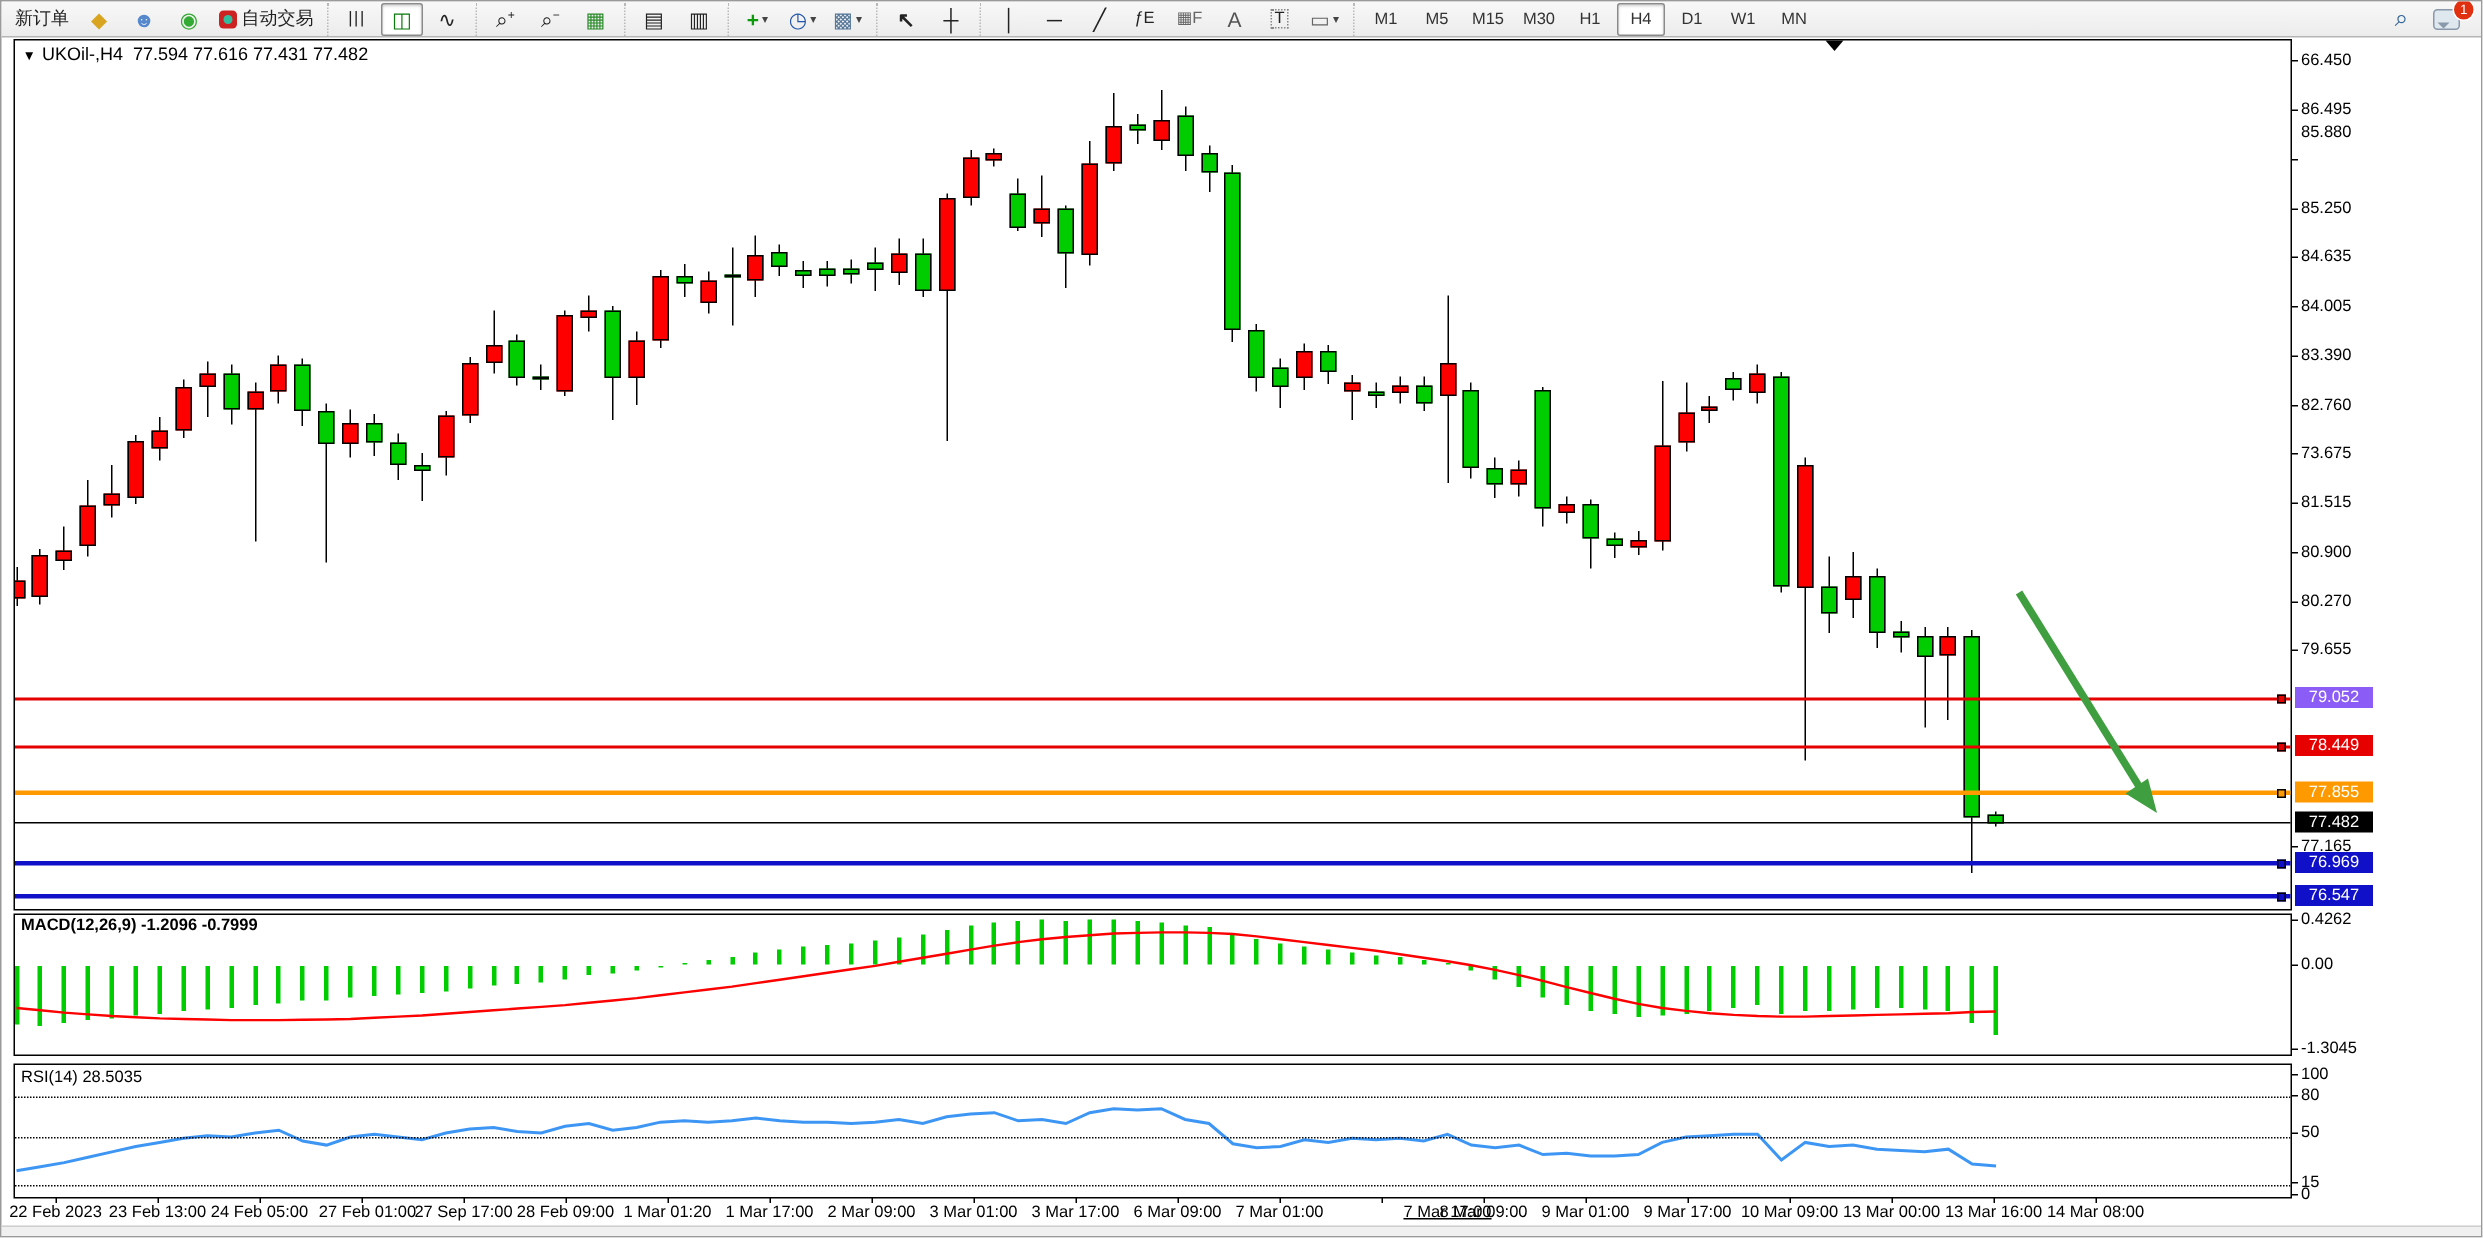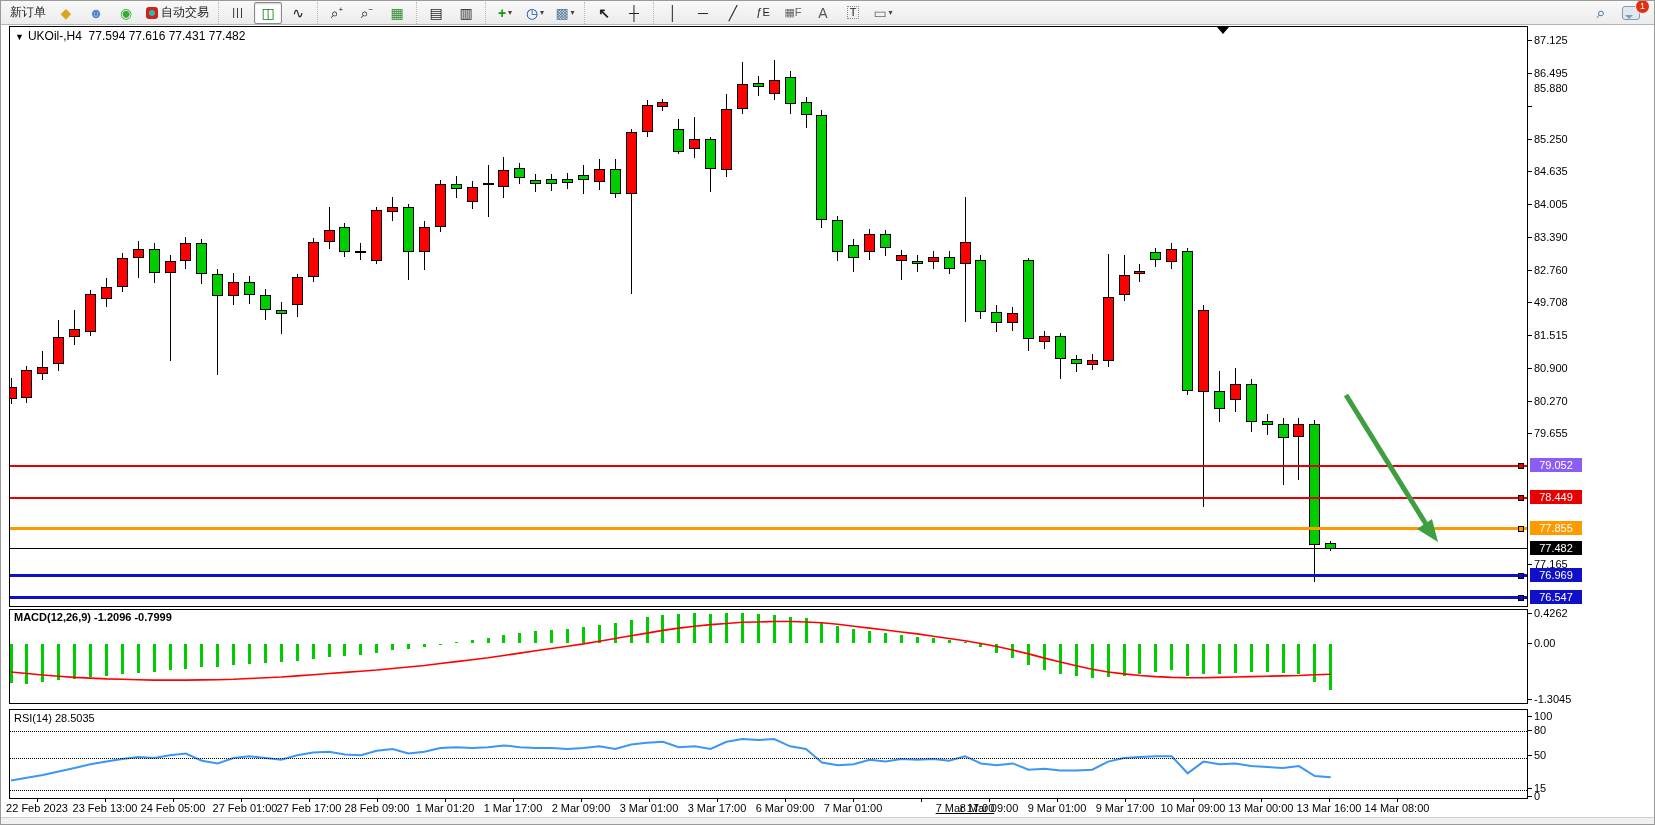--- a/index.html
+++ b/index.html
@@ -135,20 +135,31 @@
           <span class="glyph" style="color:#555">A</span>
         </div>
       <div class="tbtn">
           <span class="glyph" style="border:1px dotted #888;padding:0 2px;font-size:11px">T</span>
         </div>
       <div class="tbtn">
           <span class="glyph" style="color:#666">▭</span>
           <span class="small-caret">▾</span>
         </div>
     </div>
+    <div class="tgroup" id="tf-group">
+        <div class="tbtn tf-btn">M1</div>
+        <div class="tbtn tf-btn">M5</div>
+        <div class="tbtn tf-btn">M15</div>
+        <div class="tbtn tf-btn">M30</div>
+        <div class="tbtn tf-btn">H1</div>
+        <div class="tbtn tf-btn active">H4</div>
+        <div class="tbtn tf-btn">D1</div>
+        <div class="tbtn tf-btn">W1</div>
+        <div class="tbtn tf-btn">MN</div>
+      </div>
     <div style="flex:1"></div>
     <div class="tgroup" style="border-left:none;padding-right:10px;">
       <div class="tbtn">
           <span class="glyph" style="font-size:16px;color:#336699">⌕</span>
         </div>
       <div class="tbtn" style="position:relative;">
         <span class="bubble"></span>
         <span class="badge">1</span>
       </div>
     </div>
@@ -438,37 +449,37 @@
       </svg>
     </div>
 
   <div class="panel-label" style="left:13px;top:610px;font-weight:bold;">MACD(12,26,9) -1.2096 -0.7999</div>
   <div class="panel-label" style="left:13px;top:711px;">RSI(14) 28.5035</div>
 
   <div id="shift-marker" style="left:1216px;"></div>
 
   <div id="axis-layer">
       <div class="axis-tick" style="top: 39px;"></div>
-      <div class="axis-label" style="top: 33px;">87.125</div>
+      <div class="axis-label" style="top: 33px;">66.450</div>
       <div class="axis-tick" style="top: 72.1582px;"></div>
       <div class="axis-label" style="top: 66.1582px;">86.495</div>
       <div class="axis-tick" style="top: 104.527px;"></div>
       <div class="axis-label" style="top: 81px;">85.880</div>
       <div class="axis-tick" style="top: 137.685px;"></div>
       <div class="axis-label" style="top: 131.685px;">85.250</div>
       <div class="axis-tick" style="top: 170.054px;"></div>
       <div class="axis-label" style="top: 164.054px;">84.635</div>
       <div class="axis-tick" style="top: 203.212px;"></div>
       <div class="axis-label" style="top: 197.212px;">84.005</div>
       <div class="axis-tick" style="top: 235.581px;"></div>
       <div class="axis-label" style="top: 229.581px;">83.390</div>
       <div class="axis-tick" style="top: 268.739px;"></div>
       <div class="axis-label" style="top: 262.739px;">82.760</div>
       <div class="axis-tick" style="top: 301.107px;"></div>
-      <div class="axis-label" style="top: 295.107px;">49.708</div>
+      <div class="axis-label" style="top: 295.107px;">73.675</div>
       <div class="axis-tick" style="top: 334.266px;"></div>
       <div class="axis-label" style="top: 328.266px;">81.515</div>
       <div class="axis-tick" style="top: 366.634px;"></div>
       <div class="axis-label" style="top: 360.634px;">80.900</div>
       <div class="axis-tick" style="top: 399.792px;"></div>
       <div class="axis-label" style="top: 393.792px;">80.270</div>
       <div class="axis-tick" style="top: 432.161px;"></div>
       <div class="axis-label" style="top: 426.161px;">79.655</div>
       <div class="axis-tick" style="top: 563.215px;"></div>
       <div class="axis-label" style="top: 557.215px;">77.165</div>
@@ -498,21 +509,21 @@
   <div id="date-layer">
       <div class="date-tick" style="left: 36px;"></div>
       <div class="date-label" style="left: 36px;">22 Feb 2023</div>
       <div class="date-tick" style="left: 104px;"></div>
       <div class="date-label" style="left: 104px;">23 Feb 13:00</div>
       <div class="date-tick" style="left: 172px;"></div>
       <div class="date-label" style="left: 172px;">24 Feb 05:00</div>
       <div class="date-tick" style="left: 240px;"></div>
       <div class="date-label" style="left: 244px;">27 Feb 01:00</div>
       <div class="date-tick" style="left: 308px;"></div>
-      <div class="date-label" style="left: 308px;">27 Feb 17:00</div>
+      <div class="date-label" style="left: 308px;">27 Sep 17:00</div>
       <div class="date-tick" style="left: 376px;"></div>
       <div class="date-label" style="left: 376px;">28 Feb 09:00</div>
       <div class="date-tick" style="left: 444px;"></div>
       <div class="date-label" style="left: 444px;">1 Mar 01:20</div>
       <div class="date-tick" style="left: 512px;"></div>
       <div class="date-label" style="left: 512px;">1 Mar 17:00</div>
       <div class="date-tick" style="left: 580px;"></div>
       <div class="date-label" style="left: 580px;">2 Mar 09:00</div>
       <div class="date-tick" style="left: 648px;"></div>
       <div class="date-label" style="left: 648px;">3 Mar 01:00</div>

